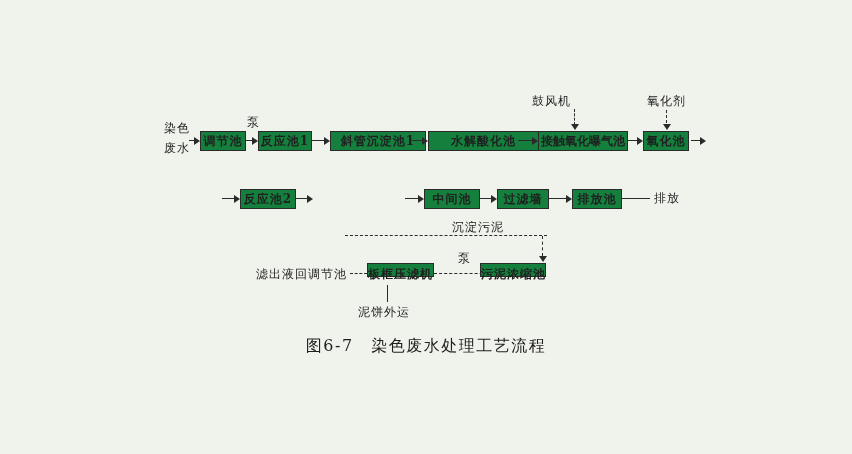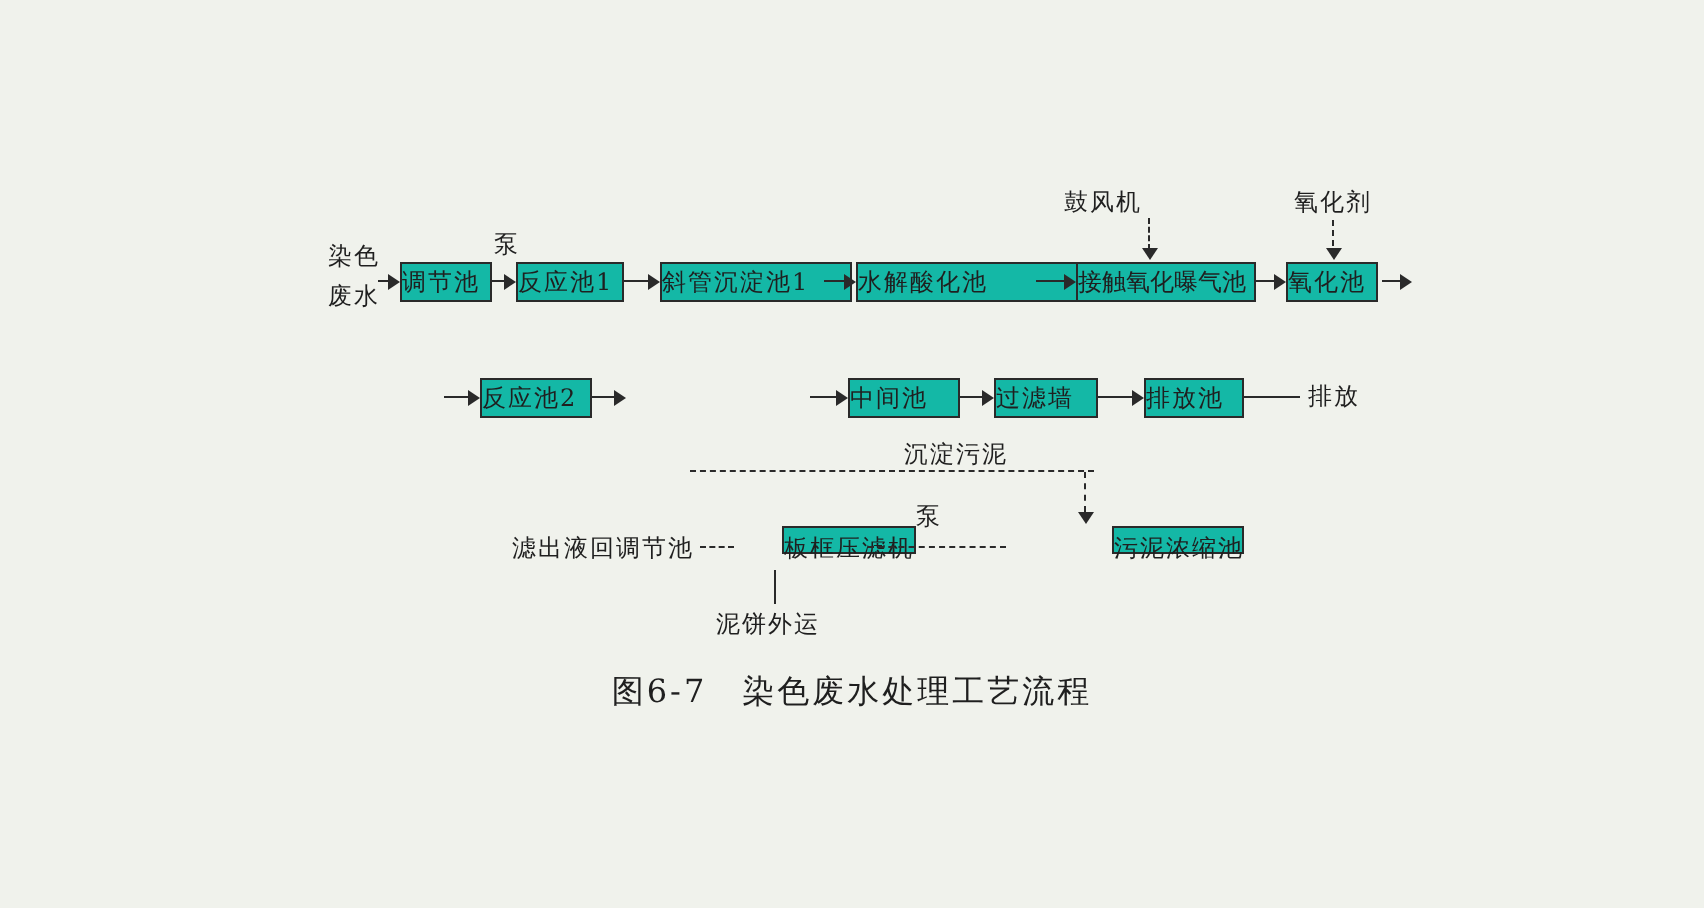--- a/index.html
+++ b/index.html
@@ -9,27 +9,29 @@
     background:#f0f2ec;
     font-family:"DejaVu Serif", serif;
     color:#1f1f1f;
     overflow:hidden;
   }
   .box{
     position:absolute;
     box-sizing:border-box;
     height:20px;
     border:1px solid #2a2a2a;
-    background:#14b8a6;
+    background:#15803d;
     font-size:12px;
     line-height:18px;
+    text-align:center;
     letter-spacing:1px;
     white-space:nowrap;
+    font-weight:bold;
   }
-  .box.tall{height:14px;line-height:20px;margin-left:24px;}
+  .box.tall{height:14px;line-height:20px;}
   .box.tight{letter-spacing:0;}
   .lbl{
     position:absolute;
     font-size:12px;
     letter-spacing:1px;
     white-space:nowrap;
     line-height:14px;
   }
   .lbl.two-line{line-height:20px;}
   .hline{position:absolute;height:1px;background:#2a2a2a;}
@@ -131,20 +133,20 @@
   <div class="arr-d" style="left:539px;top:256px;"></div>
 
   <div class="lbl" style="left:256px;top:267px;">滤出液回调节池</div>
   <div class="hdash" style="left:350px;top:273px;width:17px;"></div>
 
   <div class="box tall" style="left:367px;top:263px;width:67px;">板框压滤机</div>
 
   <div class="hdash" style="left:434px;top:273px;width:69px;"></div>
   <div class="lbl" style="left:458px;top:251px;">泵</div>
 
-  <div class="box tall" style="left:532px;top:263px;width:66px;">污泥浓缩池</div>
+  <div class="box tall" style="left:480px;top:263px;width:66px;">污泥浓缩池</div>
 
   <div class="vline" style="left:387px;top:285px;height:17px;"></div>
   <div class="lbl" style="left:358px;top:305px;">泥饼外运</div>
 
   <div class="caption">图6-7　染色废水处理工艺流程</div>
 
 </div>
 
 </body></html>

